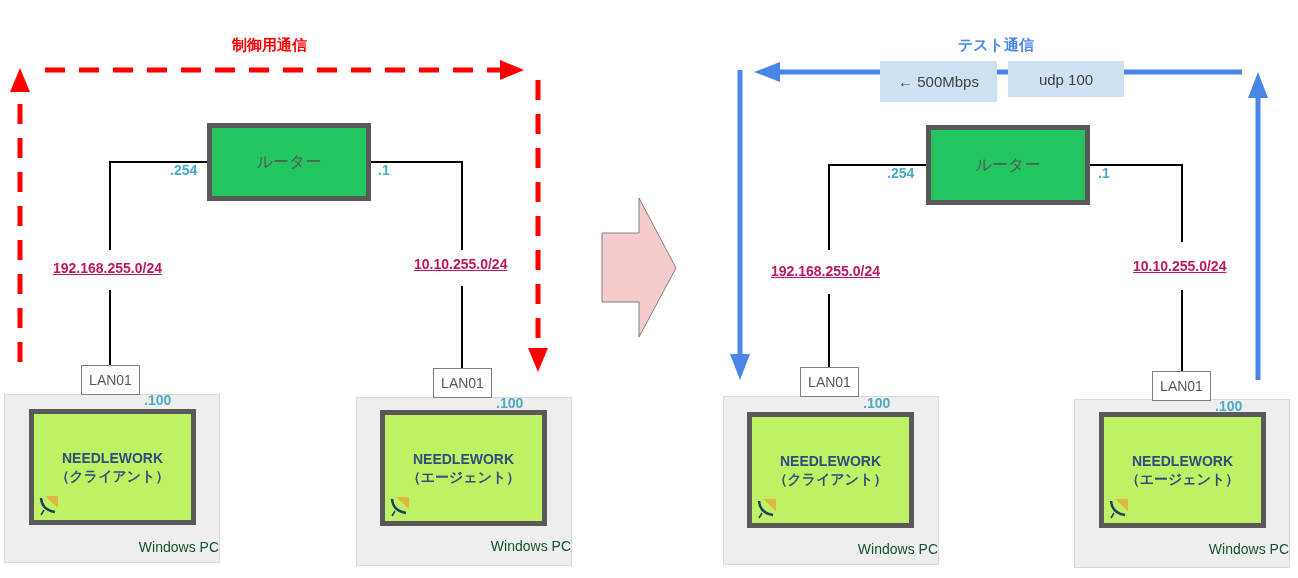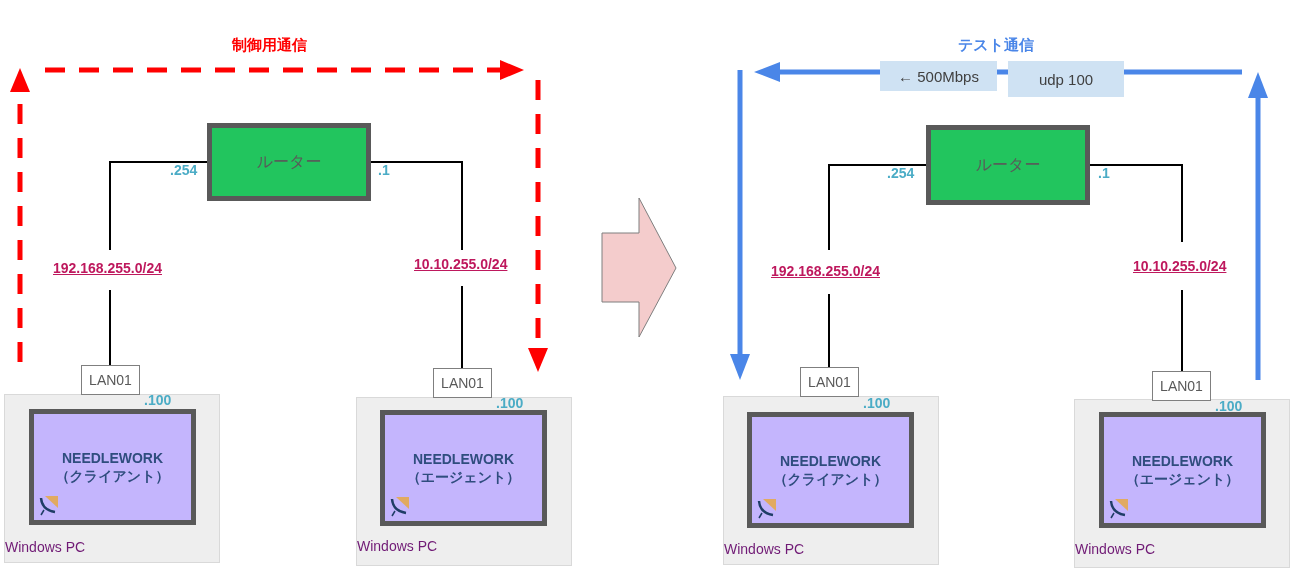--- a/index.html
+++ b/index.html
@@ -8,22 +8,22 @@
   svg.overlay { position:absolute; left:0; top:0; width:1298px; height:578px; }
   .abs { position:absolute; }
   .title-red { color:#ff0000; font-weight:bold; font-size:15px; }
   .title-blue { color:#4a86e8; font-weight:bold; font-size:15px; }
   .ip { color:#4bacc6; font-weight:bold; font-size:14px;margin-top:21px; }
   .net { color:#be185d; font-weight:bold; font-size:14px; text-decoration:underline;margin-left:8px; }
   .router { background:#22c55e; border:5px solid #595959; box-sizing:border-box;
             display:flex; align-items:center; justify-content:center;
             color:#595959; font-size:16px; }
   .pcbox { background:#eeeeee; border:1px solid #d9d9d9; box-sizing:border-box; }
-  .pclabel { position:absolute; left:0; right:0; text-align:left; color:#701a75; font-size:14px; }
-  .app { position:absolute; background:#c4b5fd; border:5px solid #595959; box-sizing:border-box;
+  .pclabel { position:absolute; left:0; right:0; text-align:right; color:#14532d; font-size:14px; }
+  .app { position:absolute; background:#bef264; border:5px solid #595959; box-sizing:border-box;
          display:flex; flex-direction:column; align-items:center; justify-content:center;
          color:#2f4d7e; font-weight:bold; font-size:14px; line-height:18px; }
   .lan { background:#fff; border:1px solid #7f7f7f; box-sizing:border-box; color:#595959;
          font-size:14px; display:flex; align-items:center; justify-content:center; }
   .tag { background:#cfe2f3; color:#404040; font-size:15px; display:flex; align-items:center;
          justify-content:center; }
   .icon-dish { position:absolute; left:4px; bottom:4px; width:22px; height:22px; }
 </style>
 </head>
 <body>
@@ -108,21 +108,21 @@
     </div>
     <div class="pclabel" style="top:140px;">Windows PC</div>
   </div>
   <div class="abs lan" style="left:433px; top:368px; width:59px; height:30px;">LAN01</div>
   <div class="abs ip" style="left:496px; top:374px;">.100</div>
 </div>
 
 <div>
   <div class="abs title-blue" style="left:958px; top:36px;">テスト通信</div>
 
-  <div class="abs tag" style="left:880px; top:61px; width:117px; height:30px;">← 500Mbps</div>
+  <div class="abs tag" style="left:880px; top:61px; width:117px; height:41px;">← 500Mbps</div>
   <div class="abs tag" style="left:1008px; top:61px; width:116px; height:36px;">udp 100</div>
 
   <div class="abs router" style="left:926px; top:125px; width:164px; height:80px;">
     <span>ルーター</span>
   </div>
   <div class="abs ip" style="left:887px; top:144px;">.254</div>
   <div class="abs ip" style="left:1098px; top:144px;">.1</div>
 
   <div class="abs net" style="left:763px; top:263px;">192.168.255.0/24</div>
   <div class="abs net" style="left:1125px; top:258px;">10.10.255.0/24</div>

